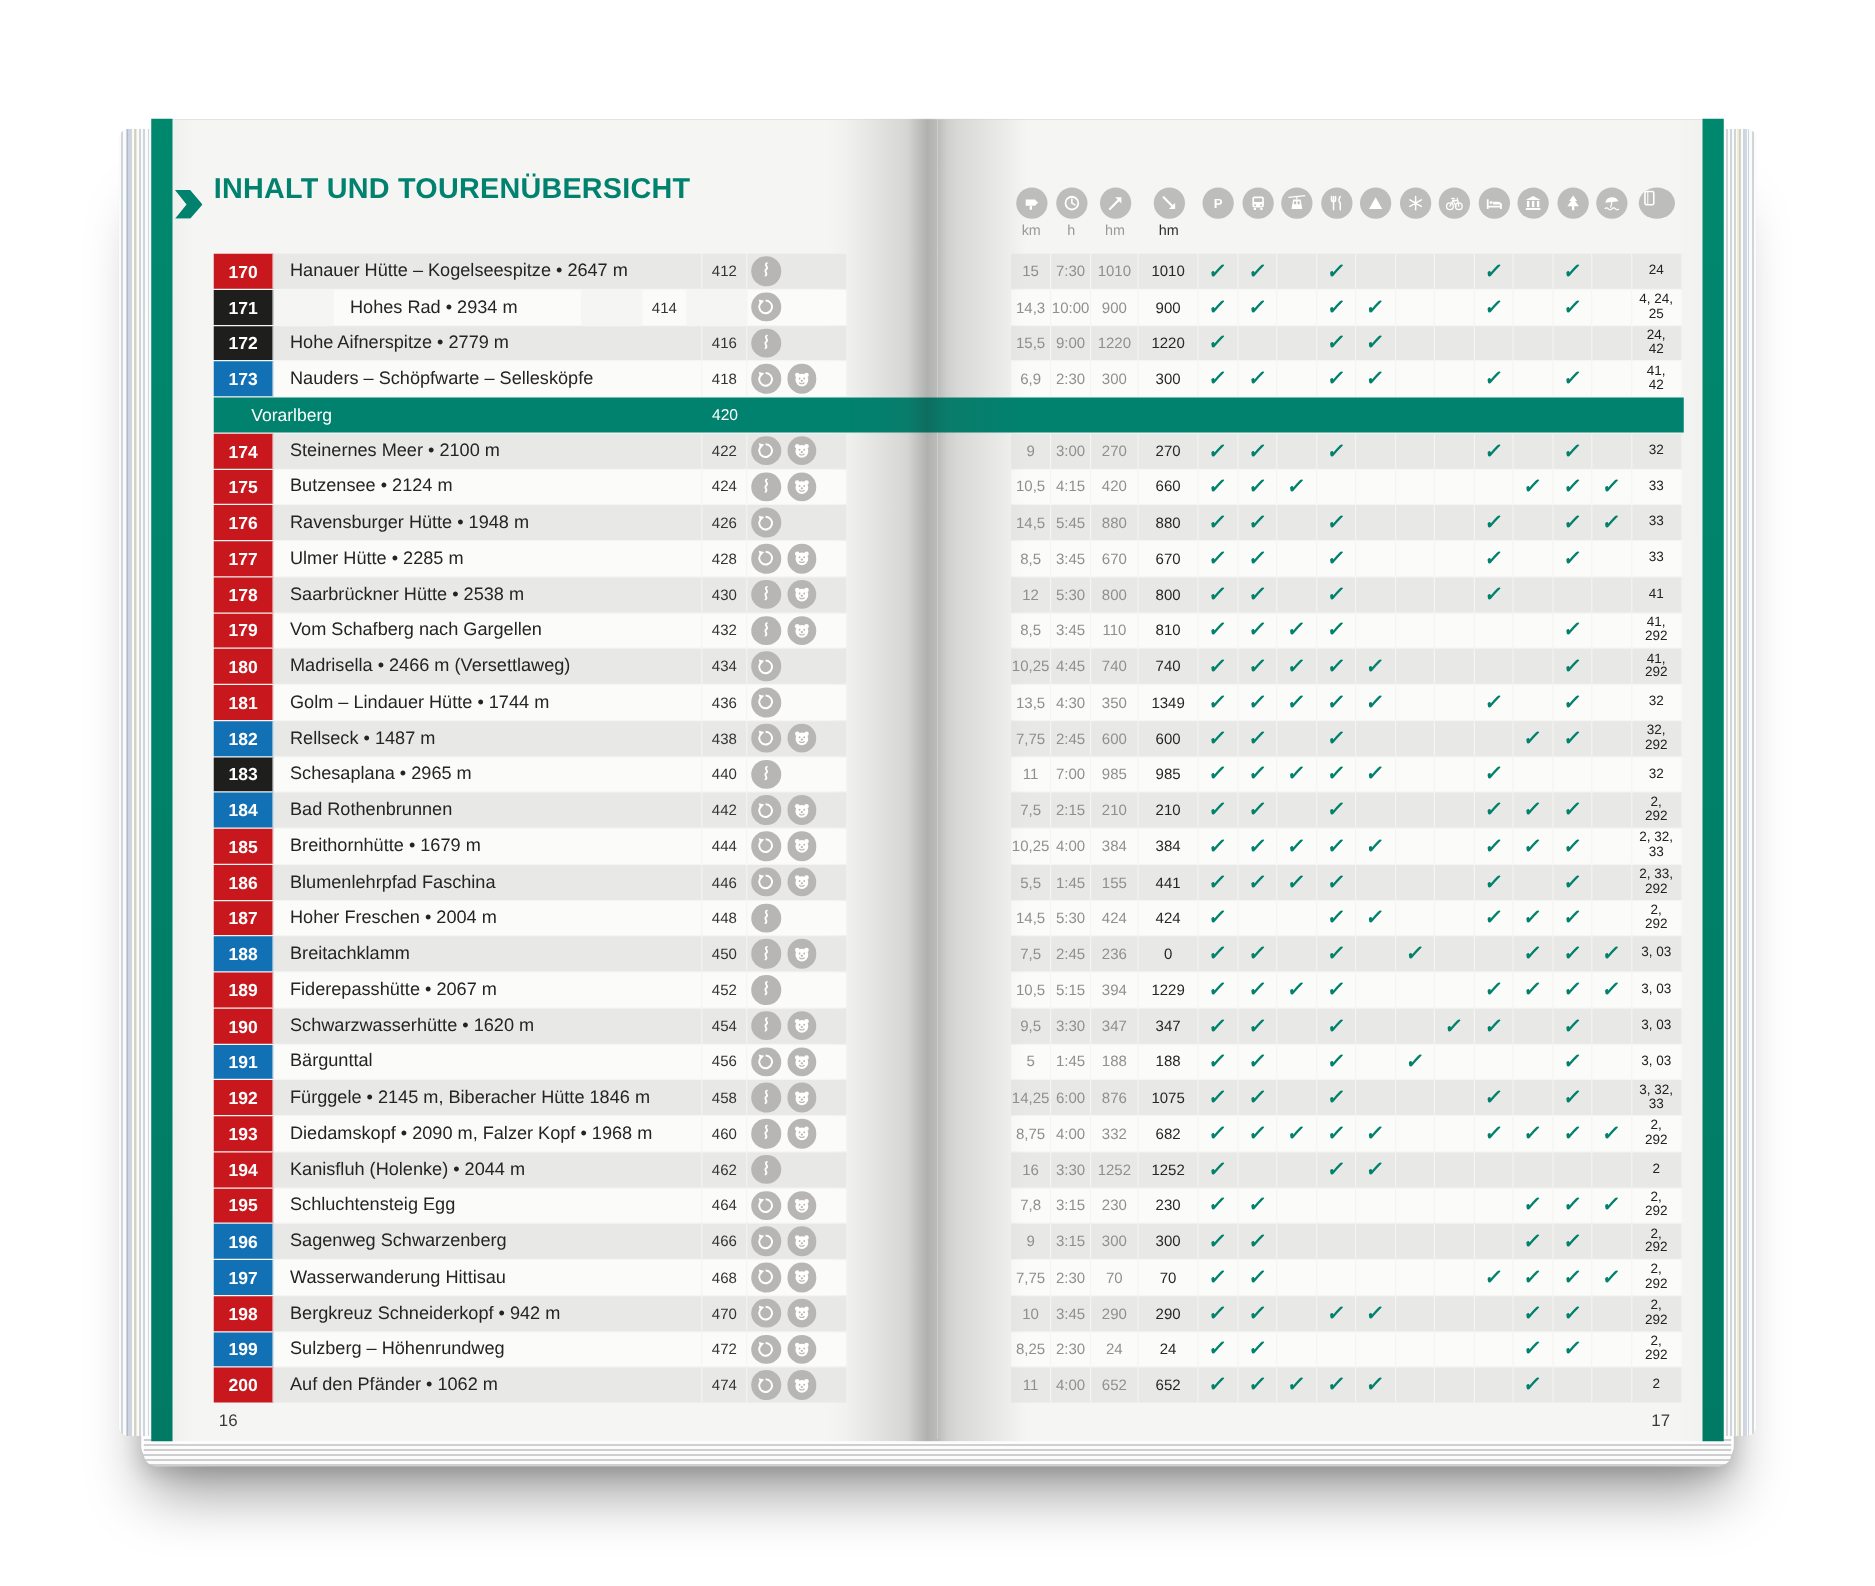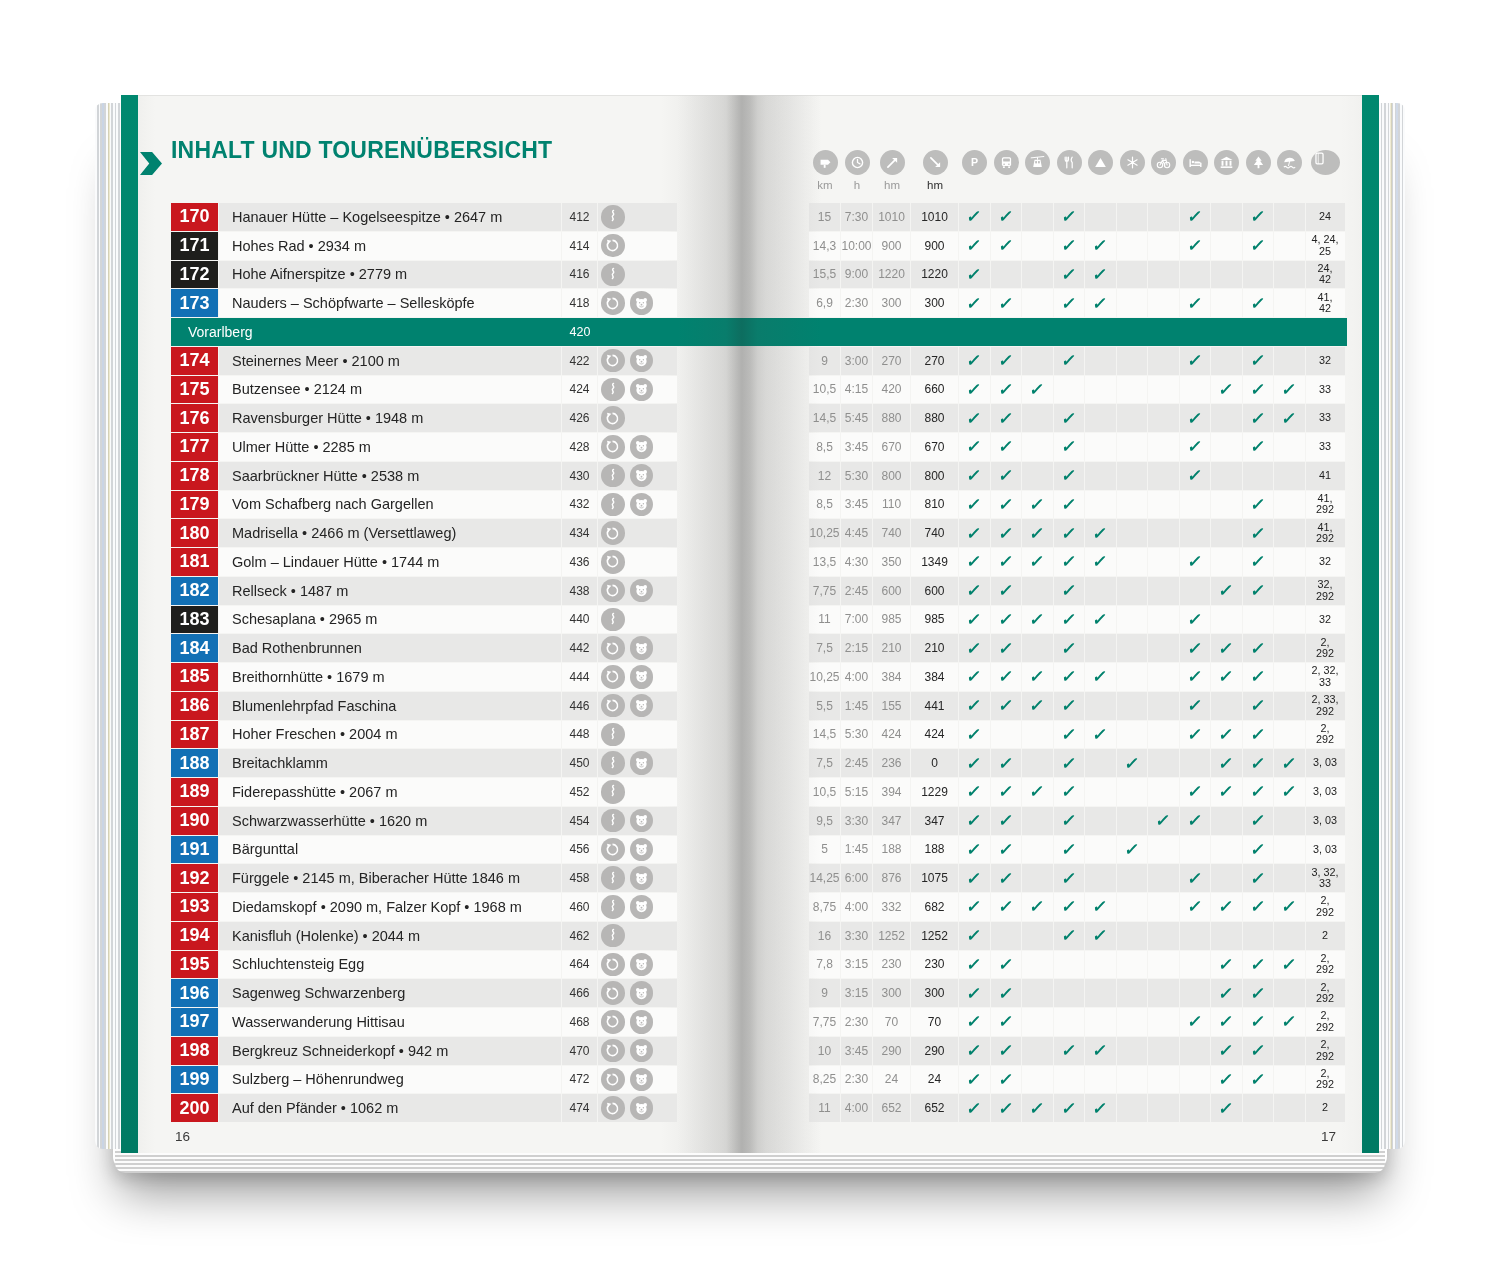--- a/index.html
+++ b/index.html
@@ -44,32 +44,32 @@
   #lab-tour{left:52px;}
   #lab-seite{left:442px;}
   .pgnum{position:absolute;top:1034px;font-size:13.5px;color:#3a3a3a;}
   #pg-l{left:54px;}
   #pg-r{left:1200px;}
   
   .lrow{position:absolute;left:50px;width:506px;height:27.9px;display:flex;}
   .lrow>div{height:100%;border-right:1.8px solid var(--page);}
   .lrow.sg>div:not(.chip){background:var(--sg);}
   .lrow.sw>div:not(.chip){background:var(--sw);}
-  .chip{width:48px;display:flex;align-items:center;justify-content:center;color:#fff;font-weight:bold;font-size:18px;}
+  .chip{width:48px;display:flex;align-items:center;justify-content:center;color:#fff;font-weight:bold;font-size:14px;}
   .chip.red{background:var(--red);}
   .chip.blue{background:var(--blue);}
   .chip.black{background:var(--black);}
   .lname{flex:1;display:flex;align-items:center;padding-left:13px;font-size:14.5px;color:#242424;white-space:nowrap;overflow:hidden;}
   .lpage{width:36px;display:flex;align-items:center;justify-content:center;font-size:12px;color:#333;}
   .licons{width:79px;display:flex;align-items:center;gap:5px;padding-left:3px;border-right:none !important;}
   .ricon{width:23.5px;height:23.5px;border-radius:50%;background:#b7b6b5;display:flex;align-items:center;justify-content:center;flex:0 0 auto;}
   .ricon svg{width:17px;height:17px;display:block;}
   
   .band{position:absolute;left:50px;width:1176px;height:27.9px;background:var(--teal);color:#fff;display:flex;align-items:center;z-index:2;}
-  .band .bl{font-size:14px;padding-left:17px;font-weight:500;}
+  .band .bl{font-size:14px;padding-left:30px;font-weight:500;}
   .band .bp{position:absolute;left:391px;width:36px;text-align:center;font-size:12.5px;}
   
   .rhead{position:absolute;left:688px;top:55px;width:537px;display:flex;}
   .hc{display:flex;flex-direction:column;align-items:center;}
   .c-km{width:32px;}.c-h{width:32px;}.c-a{width:38px;}.c-d{width:48px;}.c-f{width:31.5px;}.c-map{width:40px;}
   .hcirc{width:25px;height:25px;border-radius:50%;background:#bdbdbc;display:flex;align-items:center;justify-content:center;}
   .hcirc svg{width:17px;height:17px;display:block;}
   .hlabel{margin-top:4px;font-size:11.5px;color:#9a9a9a;}
   .hlabel.dark{color:#2e2e2e;font-weight:500;}
   .rrow{position:absolute;left:688px;width:537px;height:27.9px;display:flex;}
@@ -287,21 +287,21 @@
           </div>
           <div class="rc c-f"></div>
           <div class="rc c-f">
             <span class="check">✓</span>
           </div>
           <div class="rc c-f"></div>
           <div class="rc c-map">
             <span>24</span>
           </div>
         </div>
-        <div class="lrow sw" style="top: 136.75px;">
+        <div class="lrow sw" style="top: 136.75px; gap: 48px;">
           <div class="chip black">171</div>
           <div class="lname">Hohes Rad • 2934 m</div>
           <div class="lpage">414</div>
           <div class="licons">
             <span class="ricon">
               <svg viewBox="0 0 24 24">
                 <path d="M12 4.8a7.2 7.2 0 1 1-5.1 2.1" fill="none" stroke="#fff" stroke-width="2.2"></path>
                 <polygon points="4.2,3.8 10.4,5.2 5.8,9.8" fill="#fff"></polygon>
               </svg>
             </span>

